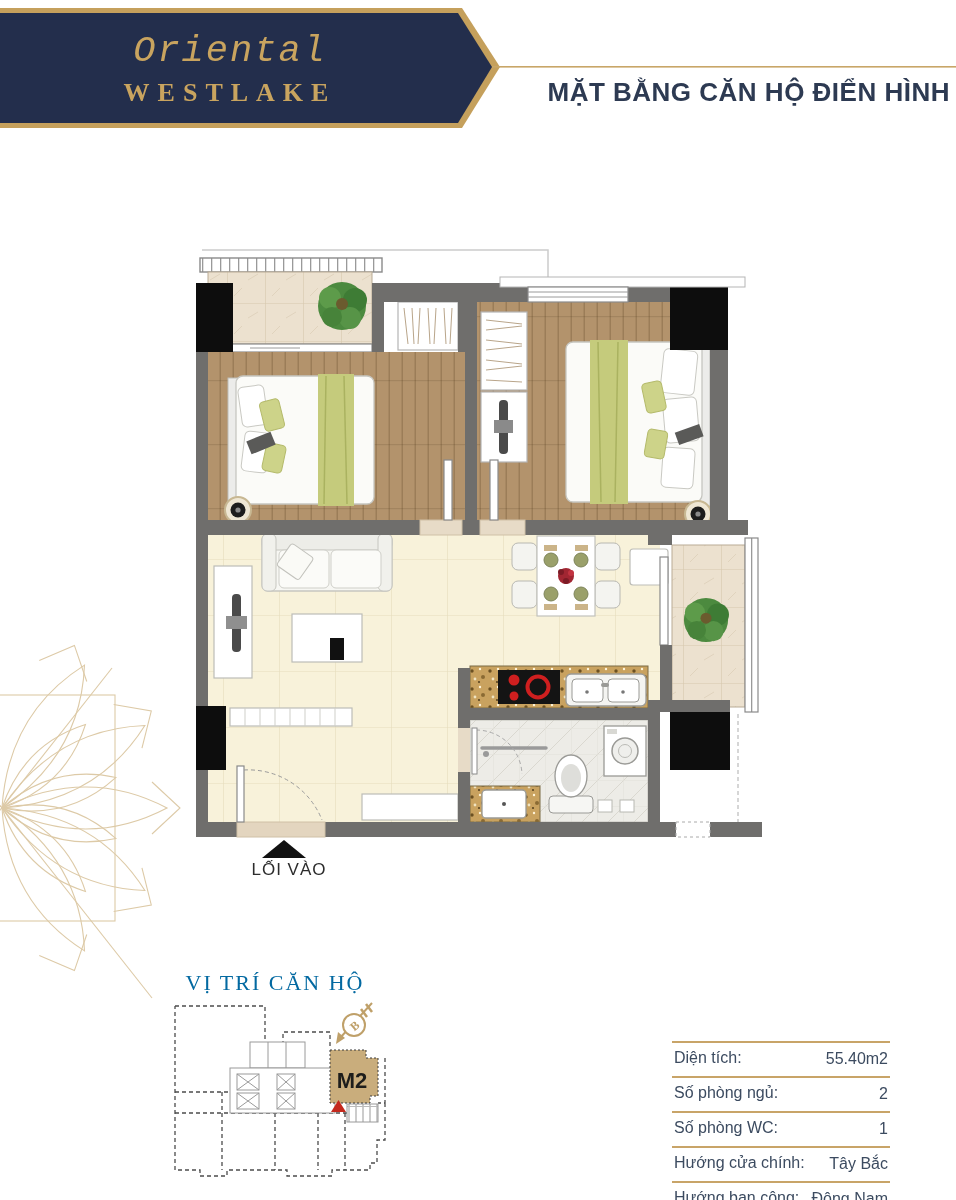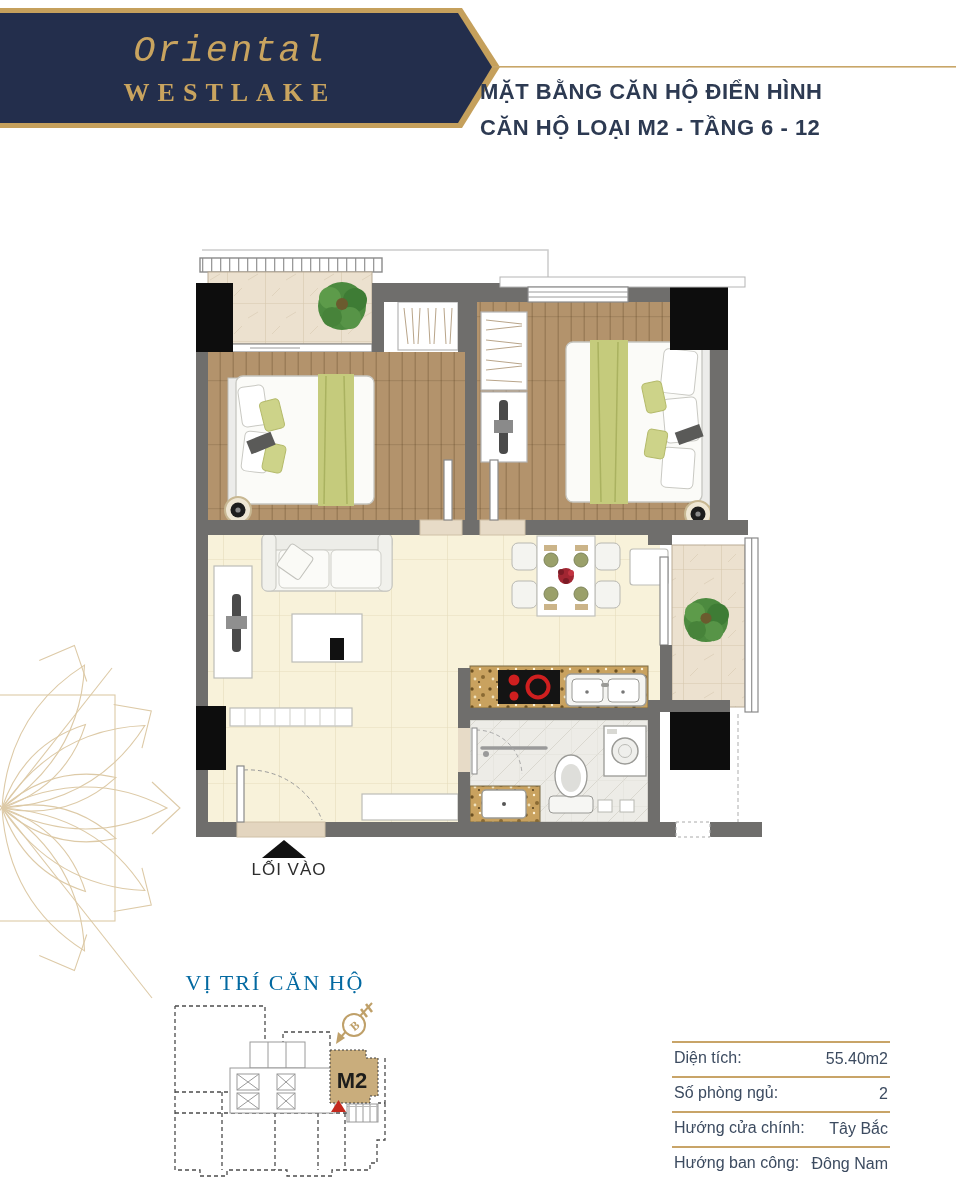--- a/index.html
+++ b/index.html
@@ -6,22 +6,22 @@
   body{width:956px;height:1200px;position:relative;overflow:hidden;
        font-family:"Liberation Sans",sans-serif;}
   .abs{position:absolute;}
   
   .logo-script{left:40px;top:30px;width:380px;text-align:center;
     font-family:Liberation Mono, monospace;font-style:italic;font-size:37px;
     color:#c9a45f;letter-spacing:2px;}
   .logo-caps{left:40px;top:78px;width:380px;text-align:center;
     font-family:"Liberation Serif",serif;font-weight:bold;font-size:26px;
     color:#c9a45f;letter-spacing:8px;}
-  .page-title{left:480px;top:74px;width:470px;text-align:left;
-    font-size:22px;line-height:36px;font-weight:600;color:#2d3a52;
+  .page-title{left:480px;top:74px;width:470px;text-align:right;
+    font-size:26px;line-height:36px;font-weight:600;color:#2d3a52;
     letter-spacing:.5px;}
   .entrance-label{left:234px;top:860px;width:110px;text-align:center;
     font-size:17px;color:#2c2c2c;letter-spacing:1px;font-weight:400;}
   .keyplan-title{left:150px;top:970px;width:250px;text-align:center;
     font-family:"Liberation Serif",serif;font-size:22px;color:#0369a1;
     letter-spacing:2px;}
   
   .spec-table{left:672px;top:1041px;width:218px;color:#3c4b60;font-size:16px;}
   .spec-row{display:flex;justify-content:space-between;align-items:flex-start;
     border-top:2px solid #c8a468;padding:6px 2px 7px 2px;}
@@ -376,37 +376,40 @@
       <text x="354" y="1030" text-anchor="middle" font-size="12" font-weight="bold" stroke="none" fill="#bfa069" font-family="Liberation Serif, serif" transform="rotate(-40 354 1025)">B</text>
     </g>
   </g>
 </svg>
 
 <div class="abs logo-script">Oriental</div>
 <div class="abs logo-caps">WESTLAKE</div>
 
 <div class="abs page-title">
   <div>MẶT BẰNG CĂN HỘ ĐIỂN HÌNH</div>
-  <div>CĂN HỘ LOẠI M2 - TẦNG 6 - 12</div>
 </div>
 
 <div class="abs entrance-label">LỐI VÀO</div>
 
 <div class="abs keyplan-title">VỊ TRÍ CĂN HỘ</div>
 
 <div class="abs spec-table">
   <div class="spec-row">
     <span class="lbl">Diện tích:</span>
     <span class="val">55.40m2</span>
   </div>
   <div class="spec-row">
     <span class="lbl">Số phòng ngủ:</span>
     <span class="val">2</span>
   </div>
   <div class="spec-row">
+    <span class="lbl">Số phòng WC:</span>
+    <span class="val">1</span>
+  </div>
+  <div class="spec-row">
     <span class="lbl">Hướng cửa chính:</span>
     <span class="val">Tây Bắc</span>
   </div>
   <div class="spec-row">
     <span class="lbl">Hướng ban công:</span>
     <span class="val">
       <div>Đông Nam</div>
 
     </span>
   </div>

